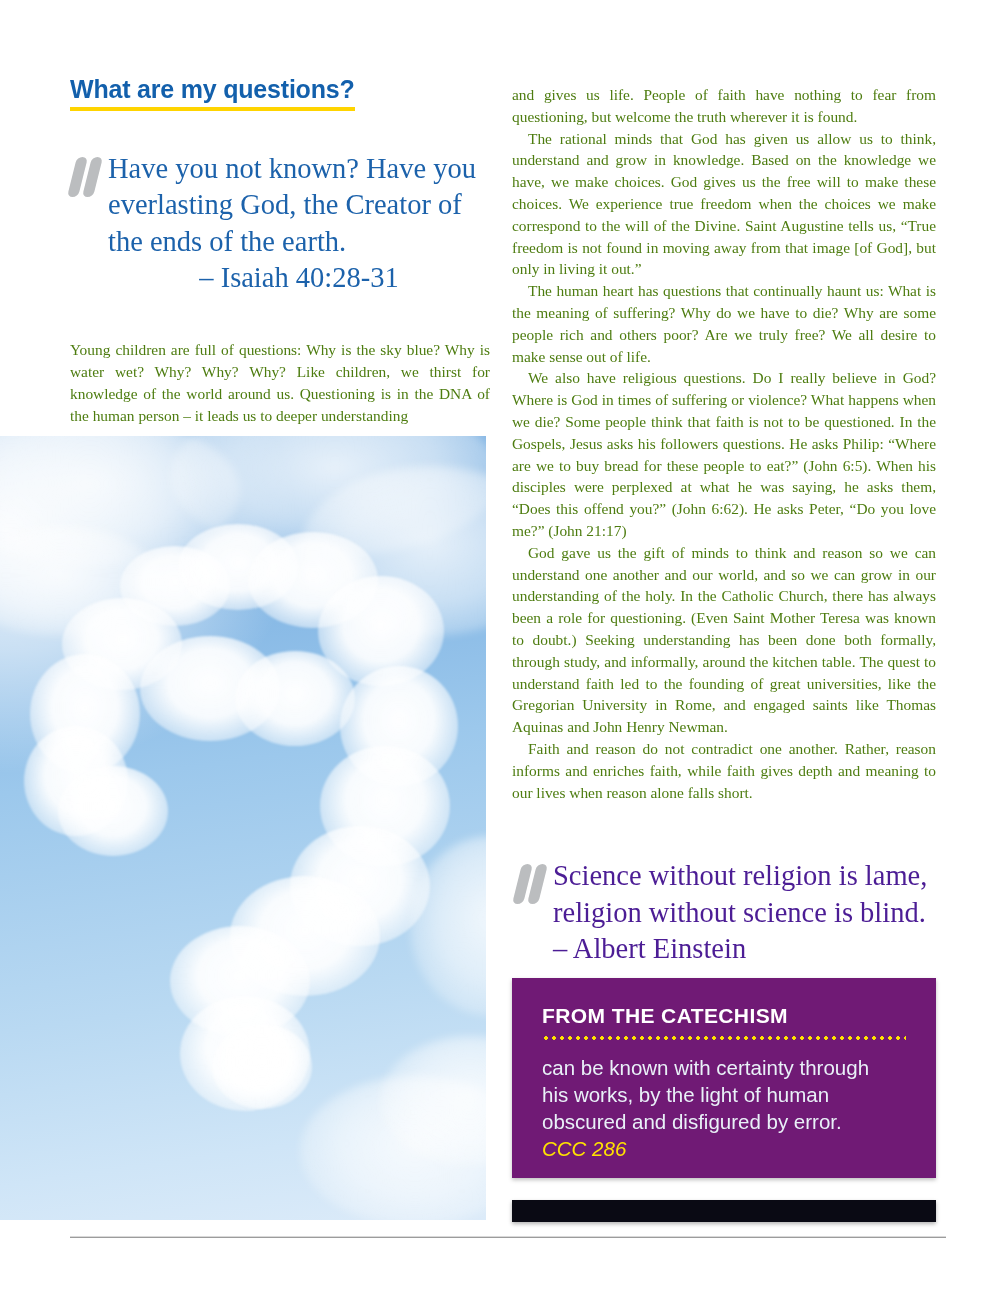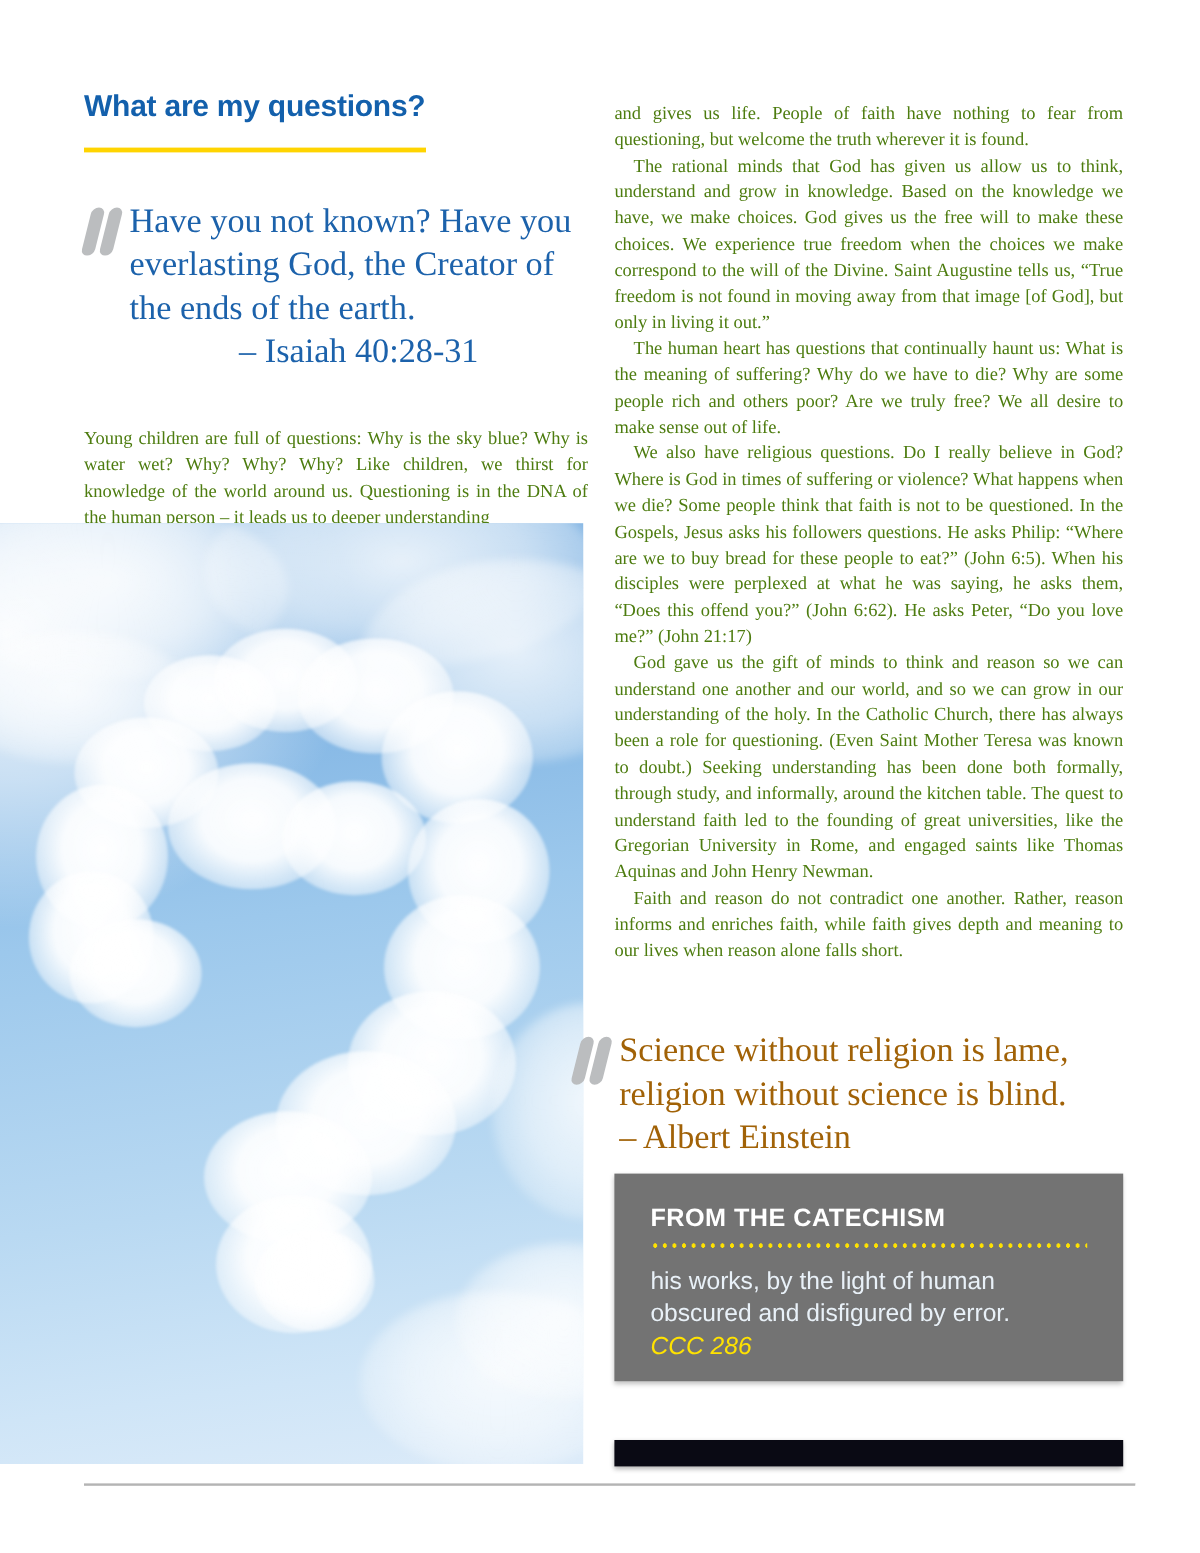--- a/index.html
+++ b/index.html
@@ -30,21 +30,21 @@
     width: 420px;
   }
 
   .section-heading {
     font-family: "Liberation Sans", sans-serif;
     font-weight: bold;
     font-size: 25px;
     letter-spacing: -0.2px;
     color: #1360AC;
     margin: 0;
-    padding: 0 0 19px 0;
+    padding: 0 0 3px 0;
     display: inline-block;
     border-bottom: 4px solid #FFD400;
     line-height: 1.1;
   }
 
   .pull-quote {
     position: relative;
     margin-top: 40px;
     padding-left: 38px;
     color: #1C62AB;
@@ -121,39 +121,39 @@
   }
   .right-col .body-para {
     text-indent: 16px;
     font-size: 15.4px;
     line-height: 1.415;
   }
   .right-col .body-para.first { text-indent: 0; }
 
   .einstein-quote {
     position: absolute;
-    left: 478px;
+    left: 515px;
     top: 858px;
     width: 440px;
     padding-left: 38px;
     box-sizing: border-box;
-    color: #a16207;
+    color: #4c1d95;
     font-size: 28.5px;
     line-height: 1.285;
     font-family: "Liberation Serif", serif;
   }
   .einstein-quote .qline { display: block; white-space: nowrap; }
 
   
   .catechism {
     position: absolute;
     left: 512px;
     top: 978px;
     width: 424px;
-    background: #737373;
+    background: #701a75;
     box-sizing: border-box;
     padding: 26px 30px 16px 30px;
     box-shadow: 0 2px 4px rgba(0,0,0,0.25);
   }
   .catechism-title {
     font-family: "Liberation Sans", sans-serif;
     font-weight: bold;
     font-size: 21px;
     letter-spacing: 0.4px;
     color: #ffffff;
@@ -278,20 +278,21 @@
     </span>
     <span class="qline">Science without religion is lame,</span>
     <span class="qline">religion without science is blind.</span>
     <span class="qline">– Albert Einstein</span>
   </div>
 
   <div class="catechism">
     <div class="catechism-title">FROM THE CATECHISM</div>
     <div class="dotted-rule"></div>
     <div class="catechism-text">
+      <span class="cline">can be known with certainty through</span>
       <span class="cline">his works, by the light of human</span>
       <span class="cline">obscured and disfigured by error.</span>
     </div>
     <div class="catechism-ref">CCC 286</div>
   </div>
   <div class="catechism-footer"></div>
 
   <div class="bottom-rule"></div>
 
 </div>

